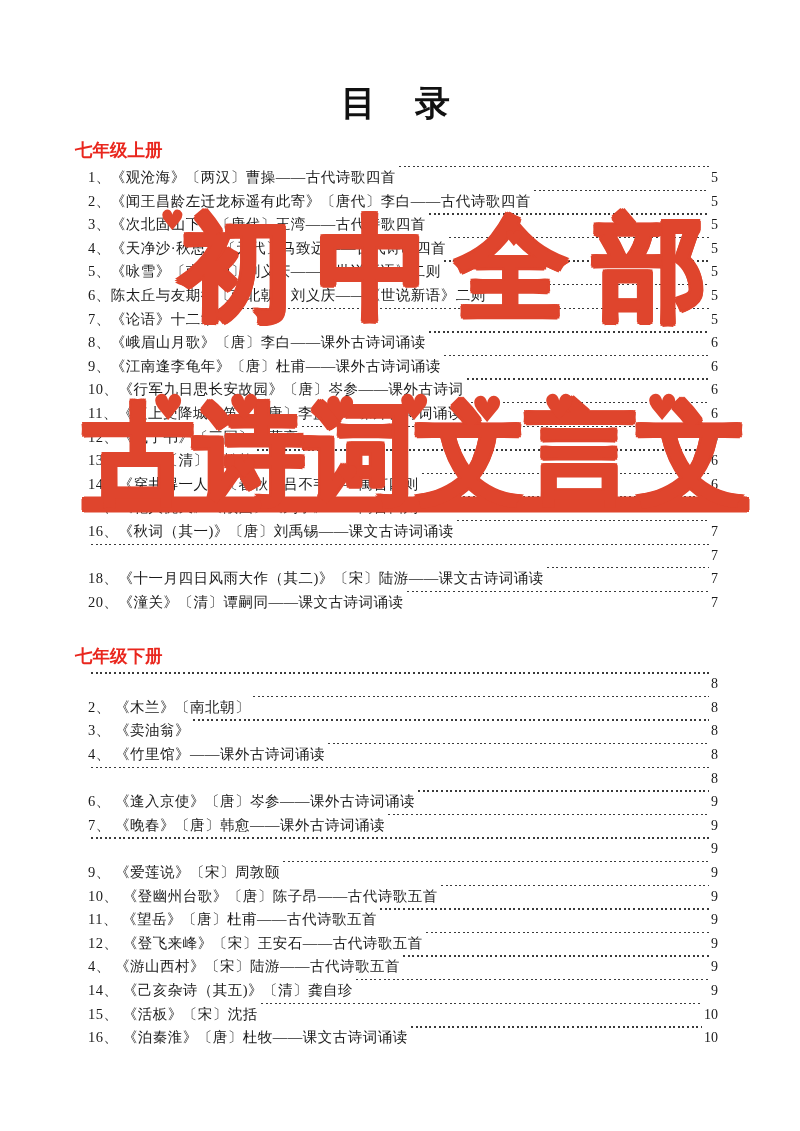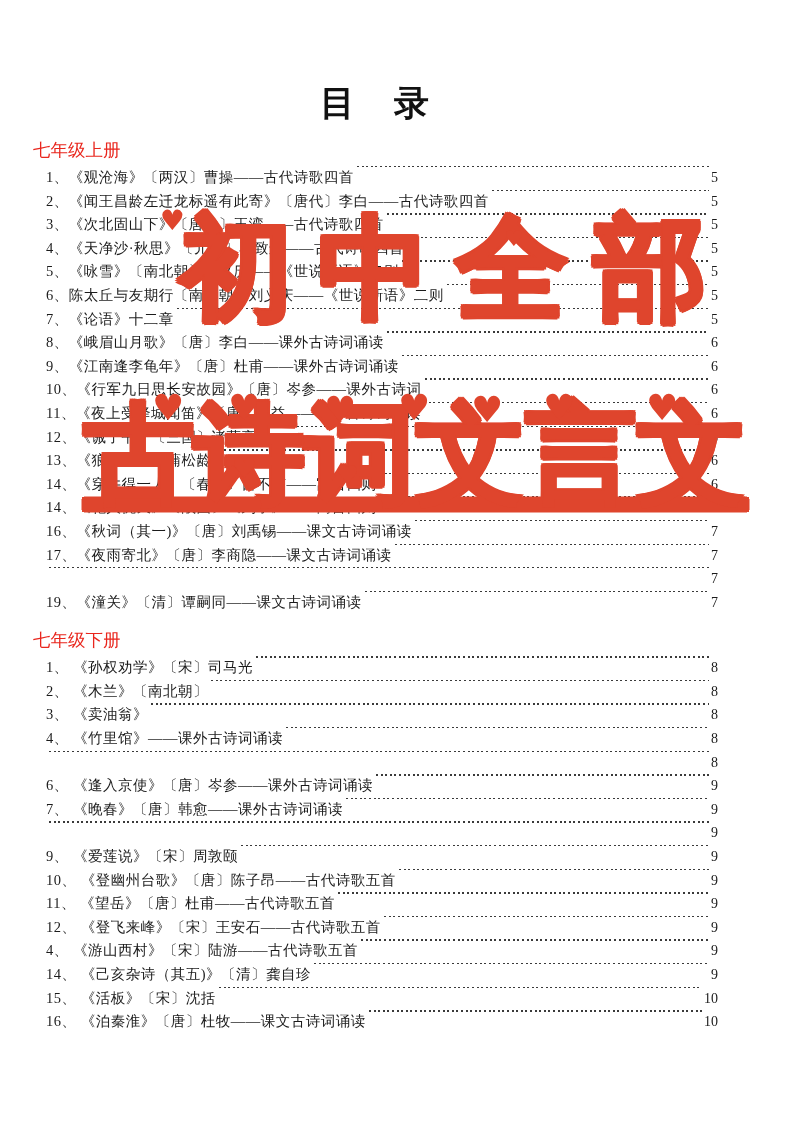--- a/index.html
+++ b/index.html
@@ -4,34 +4,34 @@
 <style>
   html,body{margin:0;padding:0;}
   body{
     width:800px;height:1131px;position:relative;overflow:hidden;
     background:#ffffff;
     font-family:"Liberation Serif","DejaVu Serif",serif;
     color:#1b1b1b;
   }
   .page{
     position:relative;width:100%;height:100%;
-    padding:0 82px 0 33px;box-sizing:border-box;
+    padding:0 82px 0 75px;box-sizing:border-box;
   }
   .doc-title{
     margin:0;padding-top:82px;text-align:center;
     font-family:"Liberation Sans","DejaVu Sans",sans-serif;
     font-weight:bold;font-size:35px;line-height:42px;color:#111;
     letter-spacing:2px;
   }
   .sec-header{
     margin:0;font-family:"Liberation Sans","DejaVu Sans",sans-serif;
-    font-weight:normal;font-size:17.5px;line-height:22px;color:var(--accent,#e9261d);
+    font-weight:bold;font-size:17.5px;line-height:22px;color:var(--accent,#e9261d);
   }
   .sec-1{margin-top:15px;}
-  .sec-2{margin-top:15px;}
+  .sec-2{margin-top:31px;}
   .rows{margin-top:5px;margin-left:13px;}
   .row{
     display:flex;align-items:flex-start;
     height:23.6px;font-size:14.5px;line-height:23.6px;
     white-space:nowrap;
   }
   .lbl{flex:0 0 auto;letter-spacing:0.5px;}
   .leader{
     flex:1 1 auto;height:1.4px;margin:0 2px 5px 3px;
     background:repeating-linear-gradient(to right,var(--leader,#3a3a3a) 0 2px,transparent 2px 4.6px);
@@ -137,40 +137,39 @@
             <span class="lbl">14、《杞人忧天》〔战国〕《列子》——寓言四则</span>
             <span class="leader"></span>
             <span class="pg">7</span>
           </div>
           <div class="row">
             <span class="lbl">16、《秋词（其一)》〔唐〕刘禹锡——课文古诗词诵读</span>
             <span class="leader"></span>
             <span class="pg">7</span>
           </div>
           <div class="row">
-            <span class="lbl">17、《夜雨寄北》〔唐〕李商隐——课文古诗词诵读</span>
-            <span class="leader"></span>
-            <span class="pg">7</span>
-          </div>
-          <div class="row">
-            <span class="leader"></span>
-            <span class="pg">7</span>
-          </div>
-          <div class="row">
-            <span class="lbl">19、《潼关》〔清〕谭嗣同——课文古诗词诵读</span>
+            <span class="leader"></span>
+            <span class="pg">7</span>
+          </div>
+          <div class="row">
+            <span class="lbl">18、《十一月四日风雨大作（其二)》〔宋〕陆游——课文古诗词诵读</span>
+            <span class="leader"></span>
+            <span class="pg">7</span>
+          </div>
+          <div class="row">
+            <span class="lbl">20、《潼关》〔清〕谭嗣同——课文古诗词诵读</span>
             <span class="leader"></span>
             <span class="pg">7</span>
           </div>
         </div>
       </section>
       <section class="toc-section sec-2">
         <h2 class="sec-header">七年级下册</h2>
         <div class="rows">
           <div class="row">
-            <span class="lbl">1、 《孙权劝学》〔宋〕司马光</span>
             <span class="leader"></span>
             <span class="pg">8</span>
           </div>
           <div class="row">
             <span class="lbl">2、 《木兰》〔南北朝〕 </span>
             <span class="leader"></span>
             <span class="pg">8</span>
           </div>
           <div class="row">
             <span class="lbl">3、 《卖油翁》 </span>

